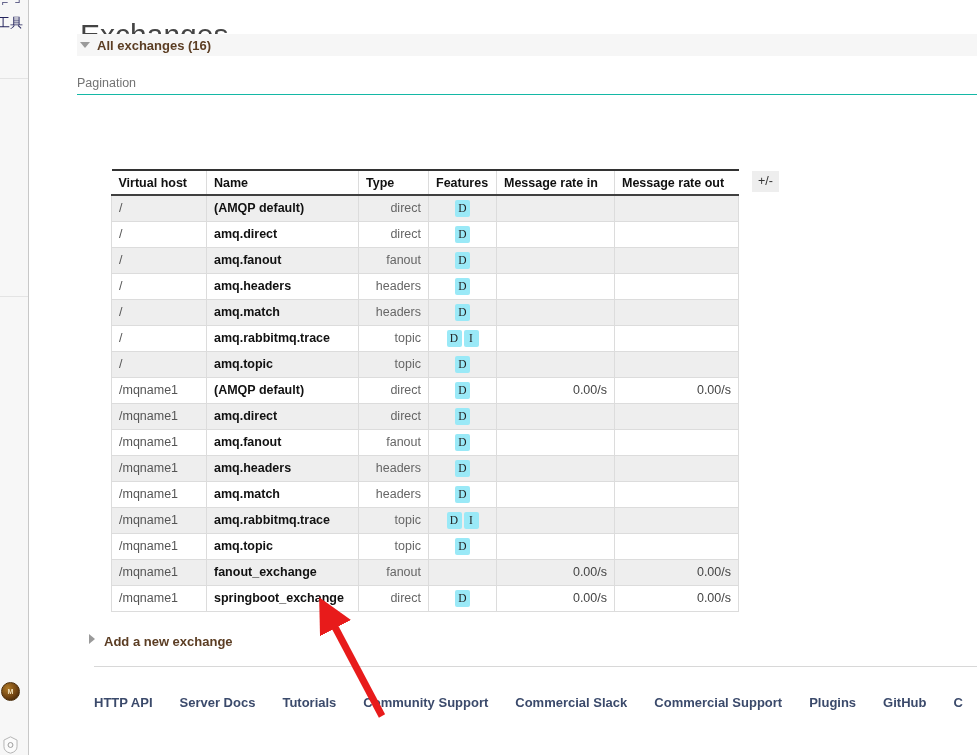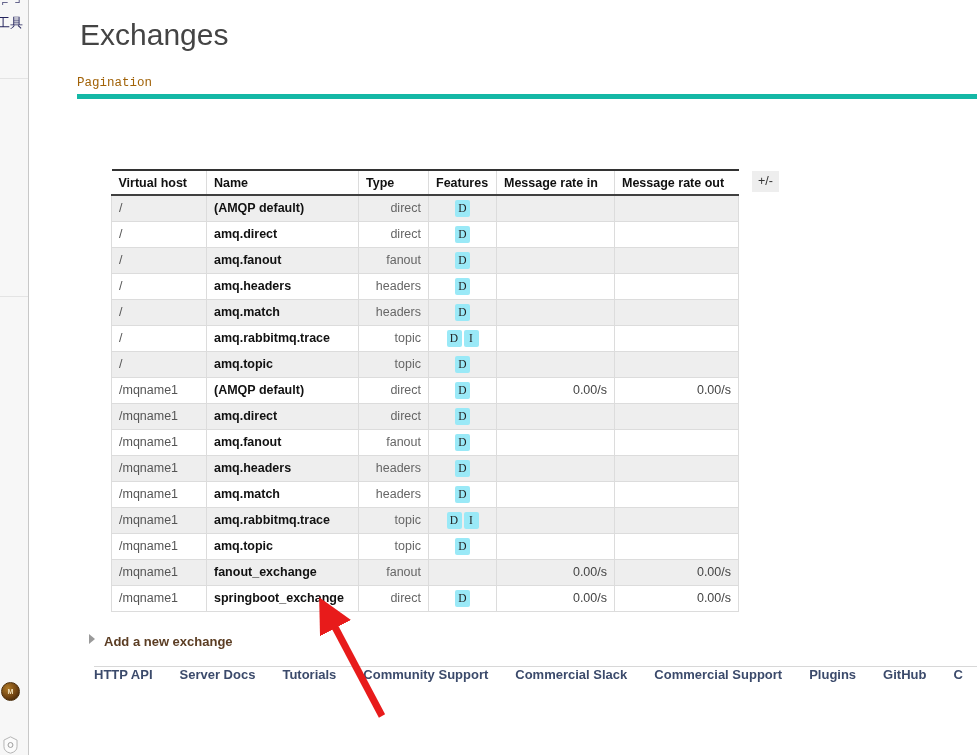--- a/index.html
+++ b/index.html
@@ -90,25 +90,24 @@
   }
   #section-header .sect-label {
     font-size: 13px; font-weight: bold; color: #5b3d23;
     font-family: "Liberation Sans", sans-serif;
   }
 
   
   #pagination-label {
     position: absolute;
     left: 47px; top: 76px;
-    font-size: 12.5px; color: #a16207;
+    font-size: 12.5px; color: #737373;
     width: 900px;
     padding-bottom: 4px;
-    border-bottom: 5px solid #14b8a6;
-    font-family: Liberation Mono, monospace;
+    border-bottom: 1px solid #14b8a6;
   }
 
   
   #pagination-controls {
     position: absolute;
     left: 50px; top: 113px;
     display: flex; align-items: center;
     font-size: 12.5px; color: #222;
   }
   #pagination-controls .lbl { margin-right: 7px; font-weight: normal; }
@@ -229,21 +228,21 @@
   #add-exchange .add-label {
     font-size: 13px; font-weight: bold; color: #5b3d23;
   }
 
   
   #footer {
     position: absolute;
     left: 64px; top: 666px;
     width: 883px;
     border-top: 1px solid #d8d8d8;
-    padding-top: 0;
+    padding-top: 28px;
     display: flex;
     align-items: center;
     overflow: hidden;
   }
   #footer a {
     font-size: 13px;
     font-weight: bold;
     color: #3b4a6b;
     text-decoration: none;
     margin-right: 27px;
@@ -285,20 +284,24 @@
   <svg class="strip-shield" viewBox="0 0 20 22">
     <path d="M10 1 L18 5 L18 13 Q18 19 10 21 Q2 19 2 13 L2 5 Z" fill="#fbfbfb" stroke="#b4b4b4" stroke-width="1.2"></path>
     <circle cx="10" cy="11" r="3" fill="none" stroke="#9a9a9a" stroke-width="1.2"></circle>
   </svg>
 </div>
 
 <div id="page">
 
   <h1 id="page-title">Exchanges</h1>
 
+  <div id="section-header">
+    <span class="tri-down"></span>
+    <span class="sect-label">All exchanges (16)</span>
+  </div>
 
   <div id="pagination-label">Pagination</div>
 
 
   <table id="exchanges-table">
     <thead>
       <tr>
         <th class="col-vhost">Virtual host</th>
         <th class="col-name sep">Name</th>
         <th class="col-type sep">Type</th>

